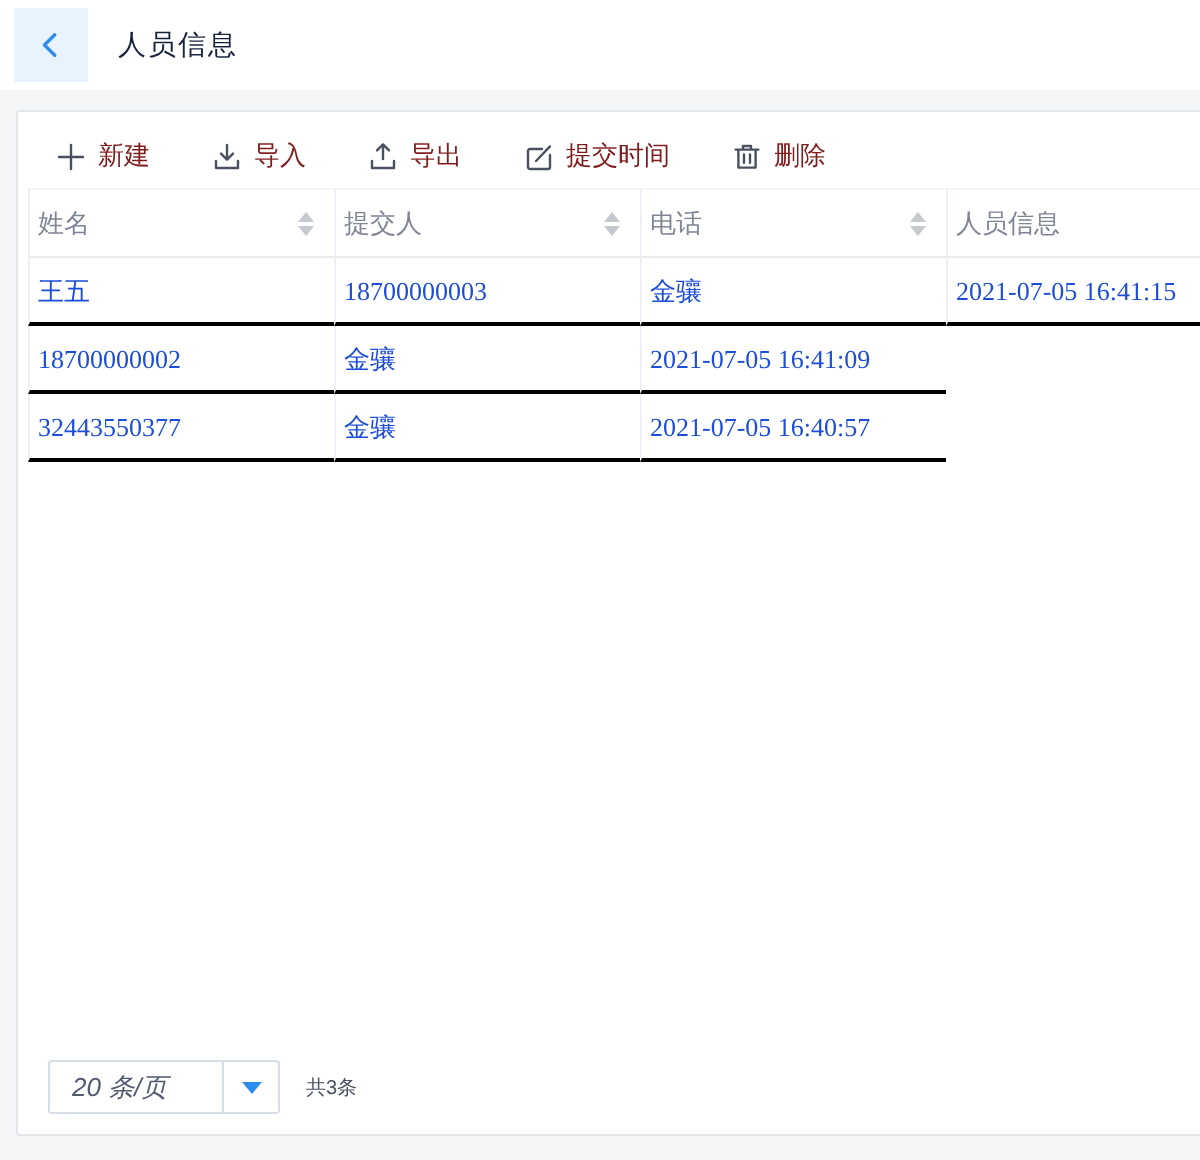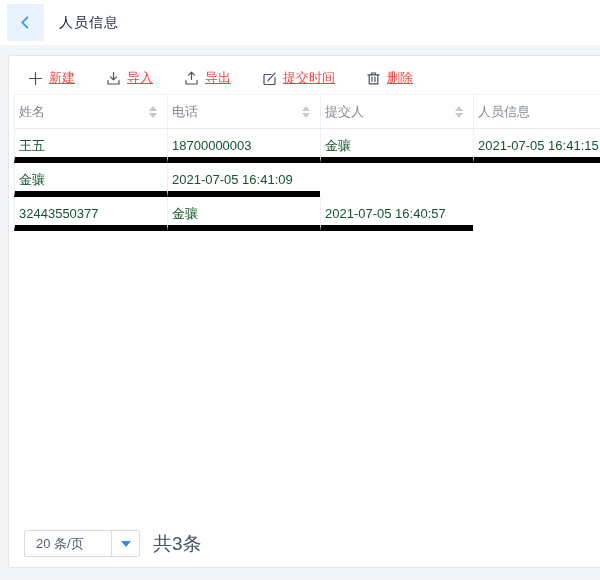--- a/index.html
+++ b/index.html
@@ -33,43 +33,44 @@
   }
 
   
   .toolbar {
     display:flex; align-items:center;
     padding:12px 0 0 19px; height:32px;
   }
   .tb-btn {
     display:inline-flex; align-items:center;
     margin-right:31px; cursor:pointer;
-    font-size:13px; color:#ef4444; white-space:nowrap;text-decoration:underline;
+    font-size:13px; color:#7f1d1d; white-space:nowrap;
   }
   .tb-btn .ic { width:15px; height:15px; margin-right:6px; flex:none; }
   .tb-btn svg { display:block; width:100%; height:100%; stroke:#495060; fill:none;
     stroke-width:1.2; stroke-linecap:round; stroke-linejoin:round; }
 
   
   .tbl { margin:6px 0 0 5px; width:612px; font-size:13px; }
   .tr { display:flex; }
   .th, .td {
     width:153px; flex:none; padding-left:4px;
     border-left:1px solid #ecf1f7;
     overflow:hidden; white-space:nowrap;
   }
   .th {
     height:35px; line-height:34px; color:#808695;
     border-top:1px solid #f2f5f9;
     border-bottom:1px solid #e8eaec;
     position:relative; cursor:pointer;
   }
   .td {
-    height:34px; line-height:33px; color:#14532d;
-    border-bottom:6px solid #000000;
+    height:34px; line-height:33px; color:#1d4ed8;
+    border-bottom:2px solid #000000;
+    font-family:Liberation Serif, serif;
   }
   .sorter {
     position:absolute; right:10px; top:50%; transform:translateY(-50%);
     display:flex; flex-direction:column; align-items:center; cursor:pointer;
   }
   .caret-up {
     width:0; height:0; border-left:4px solid transparent; border-right:4px solid transparent;
     border-bottom:5px solid #c5c8ce; margin-bottom:2px;
   }
   .caret-down {
@@ -78,31 +79,31 @@
   }
 
   
   .pager {
     position:absolute; left:15px; bottom:10px;
     display:flex; align-items:center;
   }
   .page-size-select {
     width:116px; height:27px;
     border:1px solid #d7dde4; border-radius:2px;
-    display:flex; align-items:center; cursor:pointer; background:#fff;
+    display:flex; align-items:center; cursor:pointer; background:#fff;font-style:italic;
   }
   .pss-label { flex:1; padding-left:11px; font-size:13px; color:#515a6e; }
   .pss-divider { width:1px; height:100%; background:#d7dde4; flex:none; }
   .pss-arrow-box { width:27px; height:100%; display:flex; align-items:center; justify-content:center; flex:none; }
   .pss-arrow {
     width:0; height:0;
     border-left:5px solid transparent; border-right:5px solid transparent;
     border-top:6px solid #2d8cf0;
   }
-  .total-label { margin-left:13px; font-size:19px; color:#495060; }
+  .total-label { margin-left:13px; font-size:10px; color:#495060; }
 </style>
 </head>
 <body>
 
 <div class="top-bar">
   <div class="back-btn">
     <span style="display:flex;">
       <svg width="15" height="15" viewBox="0 0 16 16">
         <polyline points="10,2.5 4.5,8 10,13.5" fill="none" stroke="#2d8cf0" stroke-width="1.8" stroke-linecap="round" stroke-linejoin="round"></polyline>
       </svg>
@@ -161,46 +162,47 @@
   <div class="tbl">
     <div class="tr">
       <div class="th">
         <span>姓名</span>
         <span class="sorter">
             <i class="caret-up"></i>
             <i class="caret-down"></i>
           </span>
       </div>
       <div class="th">
+        <span>提交人</span>
+        <span class="sorter">
+            <i class="caret-up"></i>
+            <i class="caret-down"></i>
+          </span>
+      </div>
+      <div class="th">
         <span>电话</span>
         <span class="sorter">
             <i class="caret-up"></i>
             <i class="caret-down"></i>
           </span>
       </div>
       <div class="th">
-        <span>提交人</span>
-        <span class="sorter">
-            <i class="caret-up"></i>
-            <i class="caret-down"></i>
-          </span>
-      </div>
-      <div class="th">
         <span>人员信息</span>
         
       </div>
     </div>
 
     <div class="tr">
       <div class="td">王五</div>
       <div class="td">18700000003</div>
       <div class="td">金骧</div>
       <div class="td">2021-07-05 16:41:15</div>
     </div>
     <div class="tr">
+      <div class="td">18700000002</div>
       <div class="td">金骧</div>
       <div class="td">2021-07-05 16:41:09</div>
     </div>
     <div class="tr">
       <div class="td">32443550377</div>
       <div class="td">金骧</div>
       <div class="td">2021-07-05 16:40:57</div>
     </div>
   </div>
 

